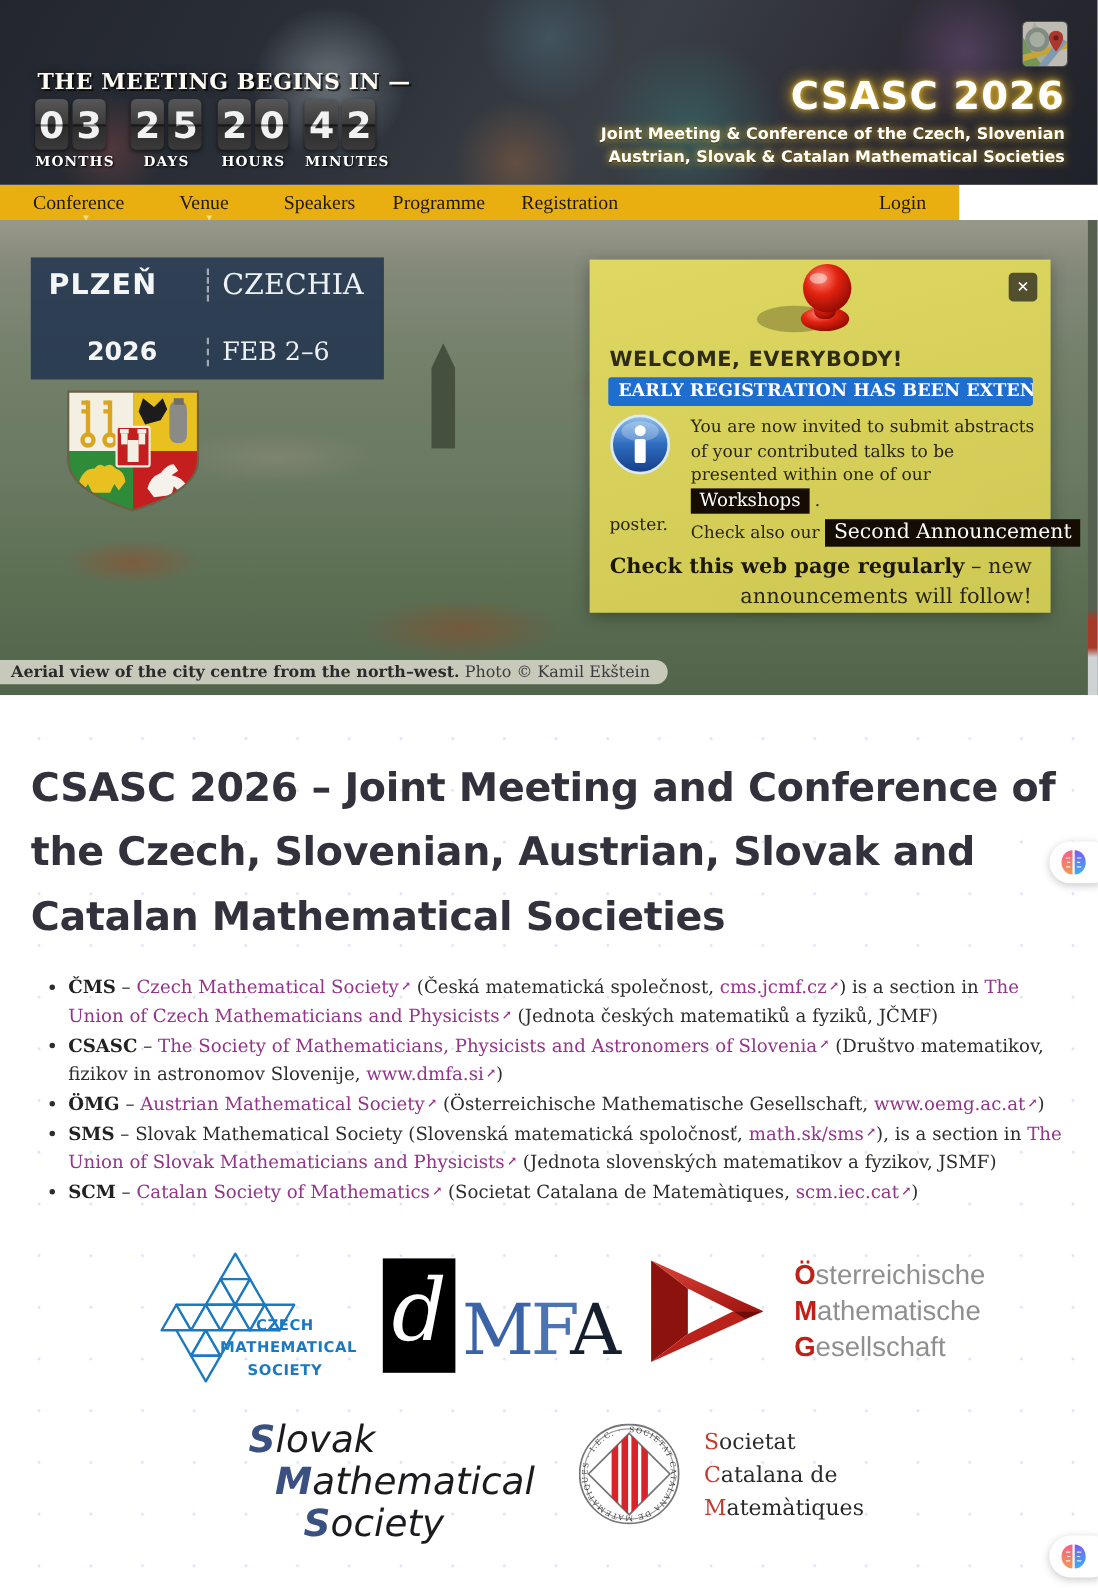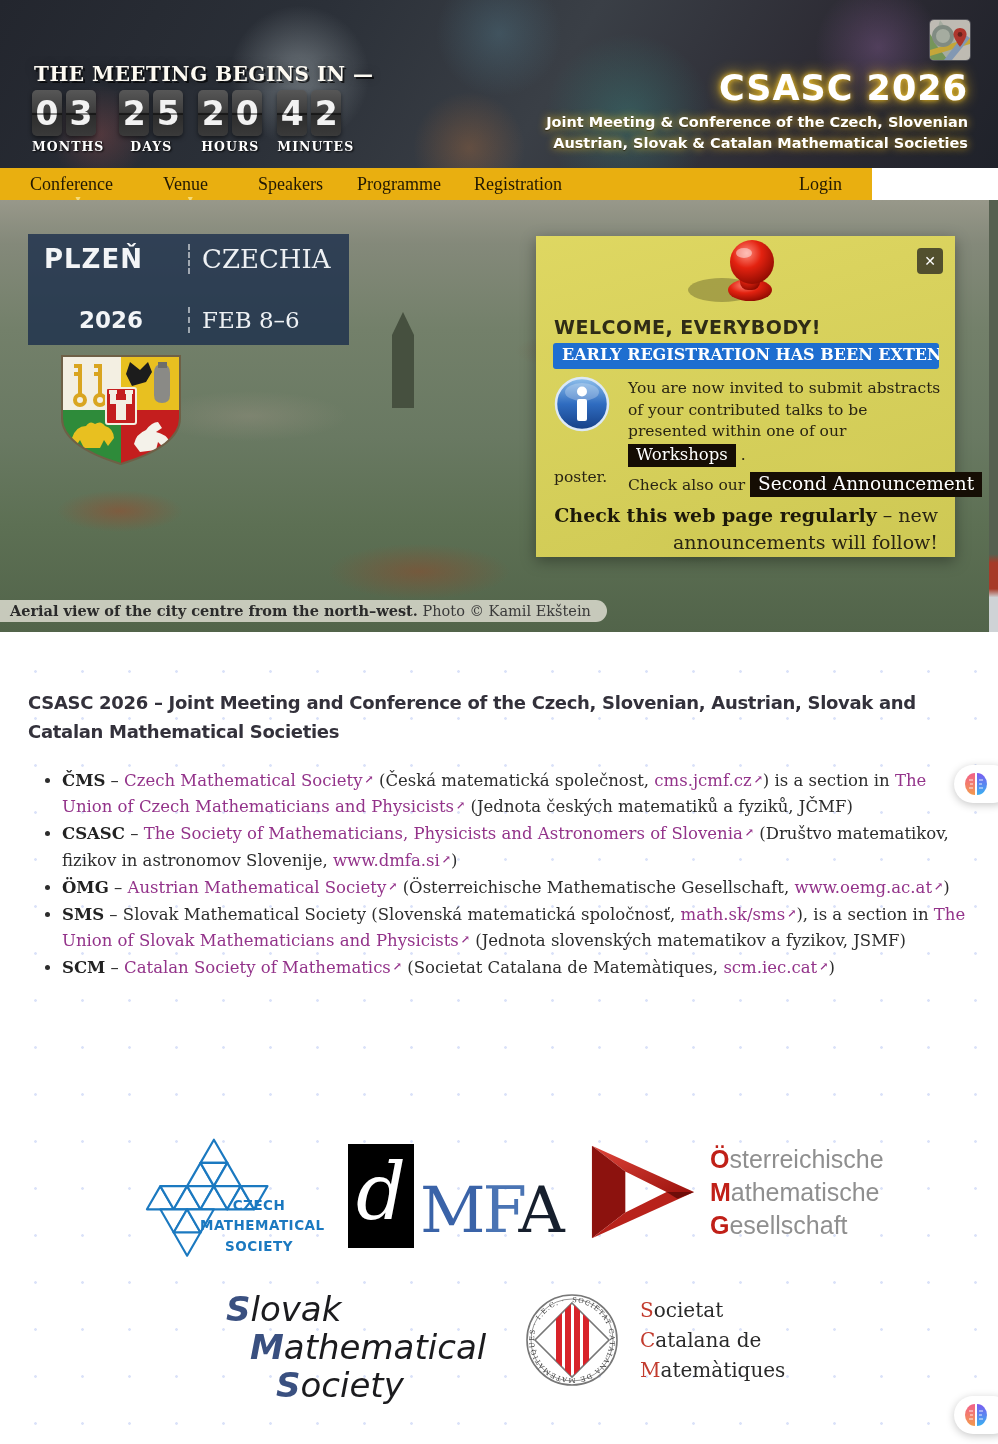--- a/index.html
+++ b/index.html
@@ -94,41 +94,41 @@
     border-radius:0 11px 11px 0; padding:2px 16px 3px 10px; font-size:14.5px; color:#3a3a3a; white-space:nowrap; }
   .hero-caption strong { color:#2b2b2b; }
   .sliver { position:absolute; right:0; top:0; width:9px; height:432px;
     background:linear-gradient(180deg, #566050 0%, #566050 82%, #a63a28 84%, #a63a28 90%, #cfd3d6 92%, #cfd3d6 100%); }
 
   
   .content { position:relative; width:998px; height:812px; background-color:#fff;
     background-image:radial-gradient(circle, rgba(110,140,230,.25) 1.1px, transparent 1.6px);
     background-size:47px 47px; background-position:12px 16px; }
   .content h1 { padding:56px 30px 0 28px; font-family:"DejaVu Sans",sans-serif; font-weight:800;
-    font-size:18px; line-height:1.62; color:#33313b; letter-spacing:-.3px; }
+    font-size:36px; line-height:1.62; color:#33313b; letter-spacing:-.3px; }
   .content h2 { margin:50px 0 0 28px; font-family:"DejaVu Serif",serif; font-size:18.5px; color:#3a332e; }
   .societies { margin:22px 30px 0 46px; padding-left:16px; list-style:disc outside; }
   .societies li { font-size:16.5px; line-height:1.58; color:#2d2d2d; margin-bottom:1px; }
   .abbr { font-weight:bold; color:#222; }
   .soc-link { color:#93338a; cursor:pointer; text-decoration:none; }
   .ext { font-size:11px; margin-left:2px; position:relative; top:-3px; font-weight:bold; color:#93338a; }
 
   
   .logo { position:absolute; cursor:pointer; }
   .logo-cms { left:138px; top:505px; width:180px; height:125px; }
   .cms-text { position:absolute; left:62px; top:58px; width:118px; text-align:center;
     font-family:"DejaVu Sans",sans-serif; font-weight:bold; font-size:13.5px; color:#1b79c0;
     letter-spacing:.5px; line-height:1.5; }
   .logo-dmfa { left:348px; top:512px; display:flex; align-items:flex-end; }
   .dmfa-d { width:66px; height:104px; background:#000; color:#fff; display:flex; align-items:center;
     justify-content:center; font-family:"DejaVu Serif",serif; font-style:italic; font-size:78px; padding-bottom:8px; }
   .dmfa-mfa { font-family:"DejaVu Serif",serif; font-weight:normal; font-size:64px; letter-spacing:-3px;
     line-height:1; margin:0 0 6px 6px; }
   .dmfa-m { color:#3a63a8; } .dmfa-f { color:#4a74b4; } .dmfa-a { color:#161f2d; }
-  .logo-omg { left:584px; top:506px; display:flex; align-items:center; gap:8px; }
+  .logo-omg { left:584px; top:506px; display:flex; align-items:center; gap:20px; }
   .omg-text { font-family:"Liberation Sans",sans-serif; font-size:25px; color:#8f8f8f; line-height:1.32; }
   .omg-text b { color:#c02018; font-weight:800; }
   .logo-sms { left:226px; top:658px; font-family:"DejaVu Sans",sans-serif; font-style:italic;
     font-size:34px; color:#1b1b1e; line-height:1.12; }
   .sms-l2 { margin-left:24px; } .sms-l3 { margin-left:50px; }
   .logo-sms b { color:#3a5080; font-weight:800; }
   .logo-scm { left:526px; top:662px; display:flex; align-items:center; gap:22px; }
   .scm-text { font-family:"DejaVu Serif",serif; font-size:20px; color:#2a2a2a; line-height:1.5; }
   .scm-text b { color:#c23b2e; font-weight:normal; }
 
@@ -211,21 +211,21 @@
     <div class="nav-item login"><span>Login</span></div>
   </nav>
 
   <section class="hero">
     <div class="tower"></div>
 
     <div class="loc-badge">
       <div class="lb-l lb-city">PLZEŇ</div>
       <div class="lb-r lb-country">CZECHIA</div>
       <div class="lb-l lb-year">2026</div>
-      <div class="lb-r lb-dates">FEB 8–6</div>
+      <div class="lb-r lb-dates">FEB 2–6</div>
     </div>
 
     <svg class="coa" width="126" height="116" viewBox="0 0 126 116">
       <defs>
           <clipPath id="shieldClip">
             <path d="M4 4 h118 v62 q0 28 -59 46 q-59 -18 -59 -46 z"></path>
           </clipPath>
         </defs>
       <g clip-path="url(#shieldClip)">
         <rect x="0" y="0" width="63" height="58" fill="#f3efe2"></rect>

